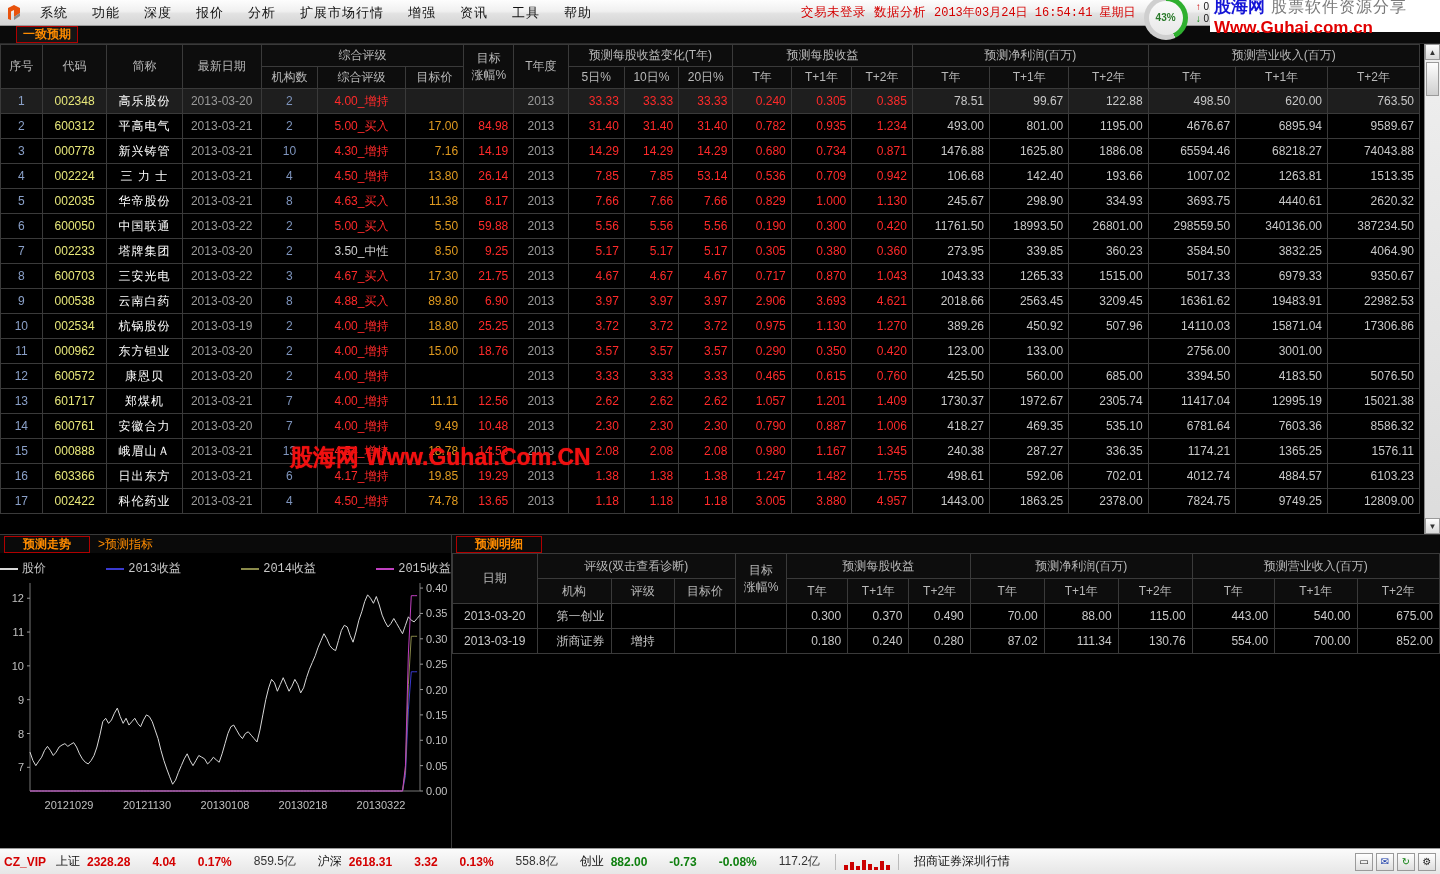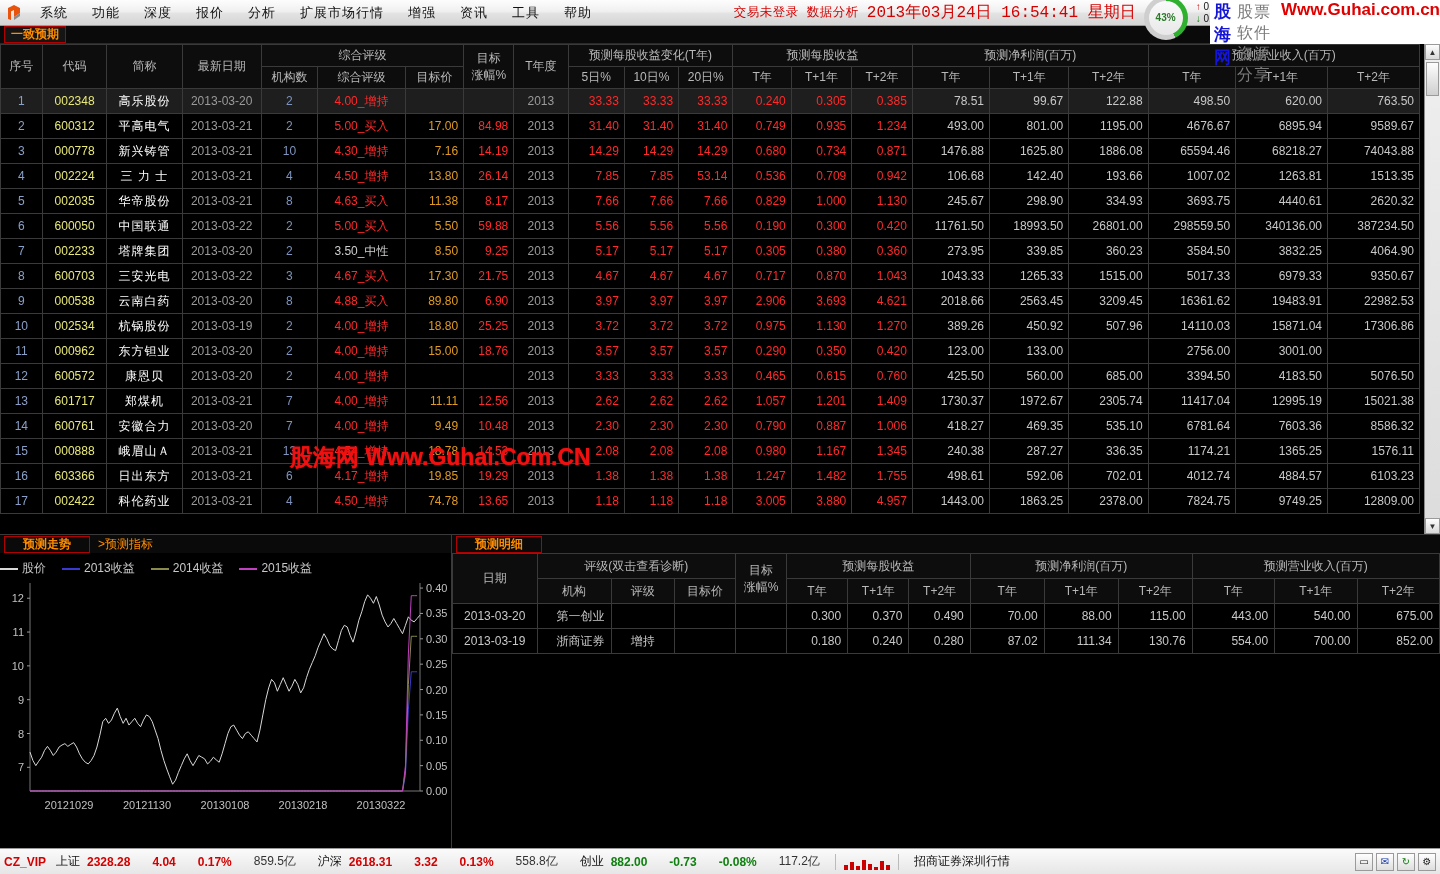--- a/index.html
+++ b/index.html
@@ -18,21 +18,21 @@
     border-bottom:1px solid #9a9a9a; position:relative;
   }
   .logo-cell{ width:28px; display:flex; align-items:center; justify-content:center; }
   .menu-items{ display:flex; align-items:stretch; }
   .menu-item{
     padding:0 12px; display:flex; align-items:center; color:#111;
     font-size:13px; letter-spacing:1px; cursor:default;
   }
   .menu-right{ margin-left:auto; display:flex; align-items:center; gap:8px; padding-right:6px; }
   .mr-red{ color:#d40000; font-size:12.5px; letter-spacing:.5px; white-space:nowrap; }
-  .mr-date{ color:#d40000; font-size:16px; font-family:"Liberation Mono","DejaVu Sans Mono",monospace; white-space:nowrap;}
+  .mr-date{ color:#d40000; font-size:12px; font-family:"Liberation Mono","DejaVu Sans Mono",monospace; white-space:nowrap;}
   .gauge{
     width:44px;height:44px;border-radius:50%;
     background:conic-gradient(#2fb02f 0 43%, #cfcfcf 43% 100%);
     display:flex;align-items:center;justify-content:center; position:relative;
     margin-top:10px;
   }
   .gauge::after{
     content:""; position:absolute; width:34px;height:34px;border-radius:50%;
     background:linear-gradient(to bottom,#fafafa,#e8e8e8);
   }
@@ -41,31 +41,31 @@
   .netspd b{ font-weight:normal; }
   .arrow-up{ color:#c00; }
   .arrow-dn{ color:#080; }
   .pillbtn{
     border:1px solid #8b8b8b; border-radius:9px; padding:1px 9px; font-size:12px;
     background:linear-gradient(to bottom,#ffffff,#e0e0e0); color:#c00; cursor:pointer;
     white-space:nowrap;
   }
   .pillbtn.blue{ color:#1034a6; letter-spacing:3px; }
   .watermark-top{
-    position:absolute; right:0; top:0; width:230px; height:44px; z-index:30;
-    background:#fff; display:flex; flex-direction:row; justify-content:center; padding-left:4px;
+    position:absolute; right:0; top:0; width:230px; height:32px; z-index:30;
+    background:#fff; display:flex; flex-direction:column; justify-content:center; padding-left:4px;
   }
   .wm-row1{ display:flex; align-items:baseline; gap:6px;}
   .wm-blue{ color:#1515d6; font-weight:bold; font-size:17px; letter-spacing:0px;}
   .wm-gray{ color:#7a7a7a; font-size:16px; letter-spacing:1px;}
   .wm-red{ color:#e00000; font-weight:bold; font-size:17px; letter-spacing:0px;}
 
   
   .tabstrip{ height:18px; flex:0 0 18px; background:#0a0a0a; display:flex; align-items:flex-start;
-             border-bottom:1px solid #2a2a2a; padding-left:4px; }
+             border-bottom:1px solid #2a2a2a; padding-left:16px; }
   .tab-active{
     color:#ff8c00; font-weight:bold; font-size:12px; border:1px solid #b00000;
     padding:0px 6px; background:#151515; line-height:15px;
   }
 
   
   .grid-wrap{ flex:0 0 490px; position:relative; overflow:hidden; background:#000; }
   table.grid{ border-collapse:collapse; width:1420px; table-layout:fixed; }
   table.grid th, table.grid td{
     border:1px solid #3a3a3a; font-weight:normal; font-size:12px;
@@ -104,21 +104,21 @@
   
   .bottom{ flex:1; display:flex; border-top:1px solid #3a3a3a; }
   .bl{ width:452px; border-right:1px solid #3a3a3a; display:flex; flex-direction:column; }
   .br{ flex:1; display:flex; flex-direction:column; }
   .sub-tabbar{ height:18px; display:flex; align-items:center; padding-left:4px; gap:8px; background:#0a0a0a;}
   .sub-tab-act{ color:#ff8c00; font-weight:bold; font-size:12px; border:1px solid #b00000; padding:0 18px; line-height:15px;}
   .sub-tab{ color:#ff8c00; font-size:12px; }
 
   
   .chart-area{ flex:1; position:relative; background:#000; }
-  .legend{ display:flex; justify-content:flex-start; gap:16px; padding-top:7px; }
+  .legend{ display:flex; justify-content:space-between; gap:16px; padding-top:7px;font-family:Liberation Mono, monospace; }
   .lg{ display:flex; align-items:center; gap:4px; color:#c8c8c8; font-size:12px;}
   .lg i{ display:inline-block; width:18px; height:2px; }
 
   
   table.detail{ border-collapse:collapse; width:100%; table-layout:fixed; }
   table.detail th, table.detail td{
     border:1px solid #3a3a3a; font-weight:normal; font-size:12px; height:25px;
     padding:0 6px; white-space:nowrap;
   }
   table.detail th{ color:#b9b9b9; text-align:center; background:#0d0d0d; }
@@ -294,21 +294,21 @@
             <td class="c-name">平高电气</td>
             <td class="c-date">2013-03-21</td>
             <td class="c-inst">2</td>
             <td class="c-rating">5.00_买入</td>
             <td class="c-target">17.00</td>
             <td class="c-pct">84.98</td>
             <td class="c-year">2013</td>
             <td class="c-pct">31.40</td>
             <td class="c-pct">31.40</td>
             <td class="c-pct">31.40</td>
-            <td class="c-eps">0.749</td>
+            <td class="c-eps">0.782</td>
             <td class="c-eps">0.935</td>
             <td class="c-eps">1.234</td>
             <td class="c-num">493.00</td>
             <td class="c-num">801.00</td>
             <td class="c-num">1195.00</td>
             <td class="c-num">4676.67</td>
             <td class="c-num">6895.94</td>
             <td class="c-num">9589.67</td>
           </tr>
           <tr>

